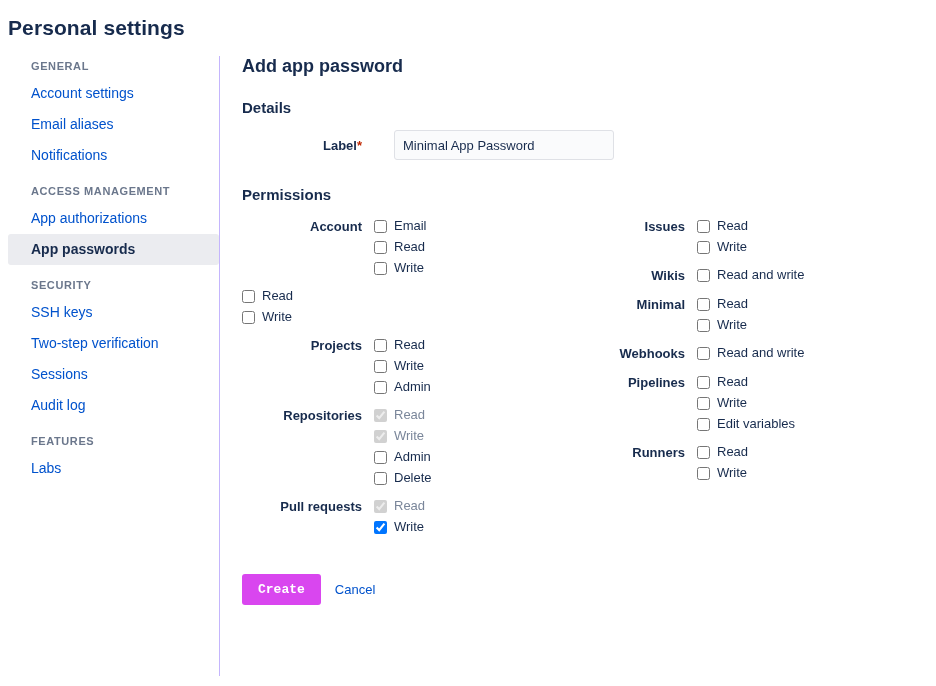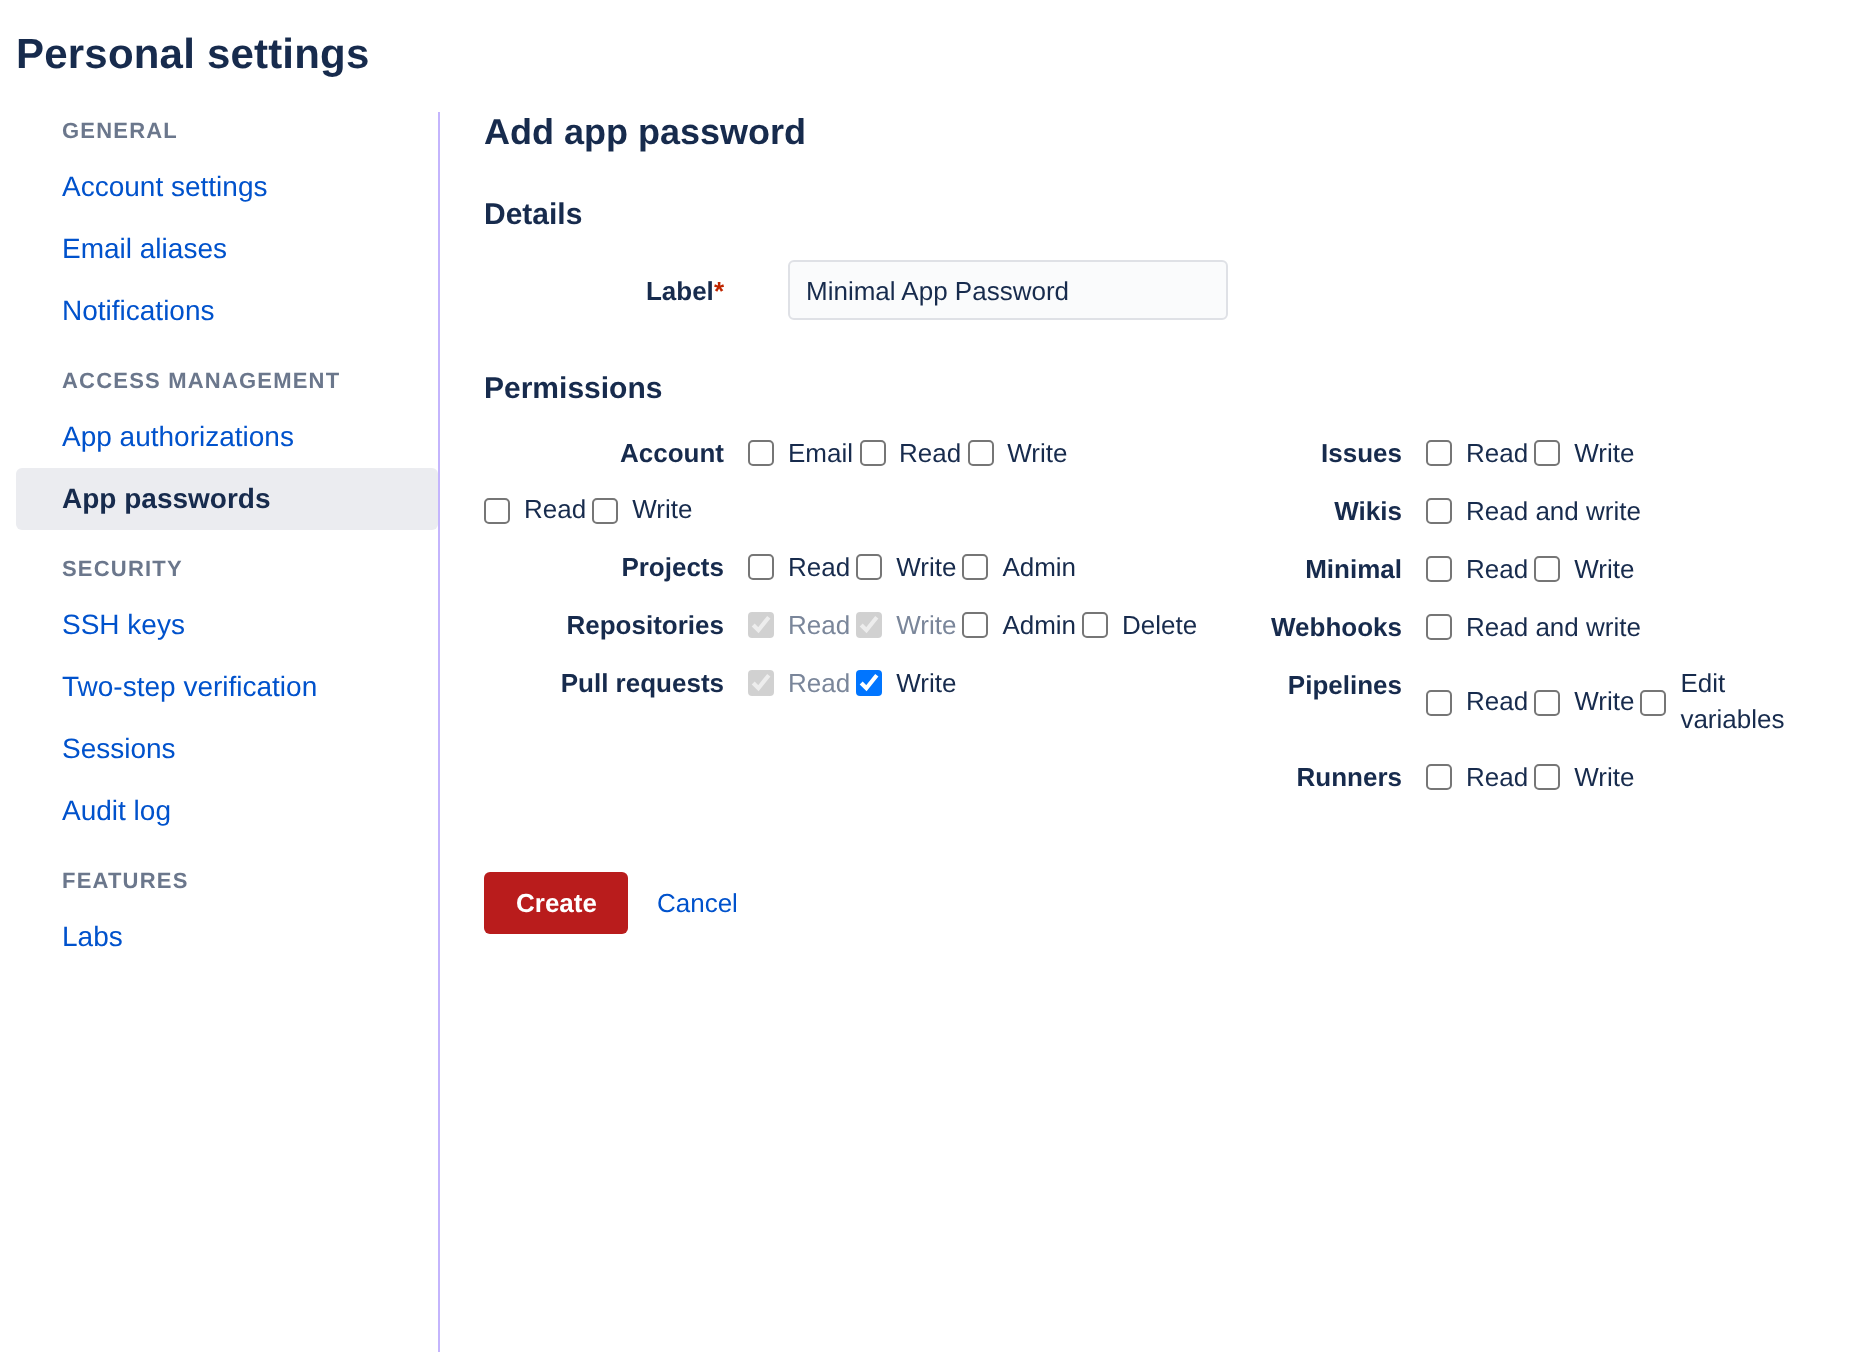--- a/index.html
+++ b/index.html
@@ -95,42 +95,42 @@
     background: #fafbfc;
     padding: 0 8px;
     font-size: 13px;
     color: #172b4d;
     font-family: "Liberation Sans", sans-serif;
     margin-left: 20px;
   }
 
   .perm-columns {
     display: flex;
-    gap: 16px;
+    gap: 0px;
     margin-top: 4px;
   }
   .perm-col { width: 345px; }
   .perm-col.right { width: 300px; }
   .perm-group {
     display: flex;
     margin-bottom: 10px;
   }
   .perm-group-label {
     width: 132px;
     flex: 0 0 132px;
     text-align: right;
     padding-right: 12px;
     font-size: 13px;
     font-weight: bold;
     color: #172b4d;
     line-height: 18px;
     padding-top: 1px;
   }
   .perm-col.right .perm-group-label { width: 110px; flex: 0 0 110px; }
-  .perm-options { display: flex; flex-direction: row; gap: 3px; }
+  .perm-options { display: flex; flex-direction: column; gap: 3px; }
   .check-row {
     display: flex;
     align-items: center;
     font-size: 13px;
     color: #172b4d;
     line-height: 18px;
   }
   .check-row input[type="checkbox"] {
     margin: 0 7px 0 0;
     width: 13px;
@@ -140,29 +140,29 @@
   .check-row.disabled { color: #7a869a; }
   .check-row.disabled input { cursor: default; }
   .actions {
     display: flex;
     align-items: center;
     gap: 14px;
     margin-top: 28px;
     margin-left: 0px;
   }
   .btn-primary {
-    background: #b91c1c;
+    background: #d946ef;
     color: #ffffff;
     border: none;
     border-radius: 3px;
     font-size: 13px;
     font-weight: bold;
     padding: 8px 16px;
     cursor: pointer;
-    font-family: Liberation Sans, sans-serif;
+    font-family: Liberation Mono, monospace;
   }
   .btn-link {
     color: #0052cc;
     font-size: 13px;
     background: none;
     border: none;
     cursor: pointer;
     padding: 0;
     font-family: "Liberation Sans", sans-serif;
   }

